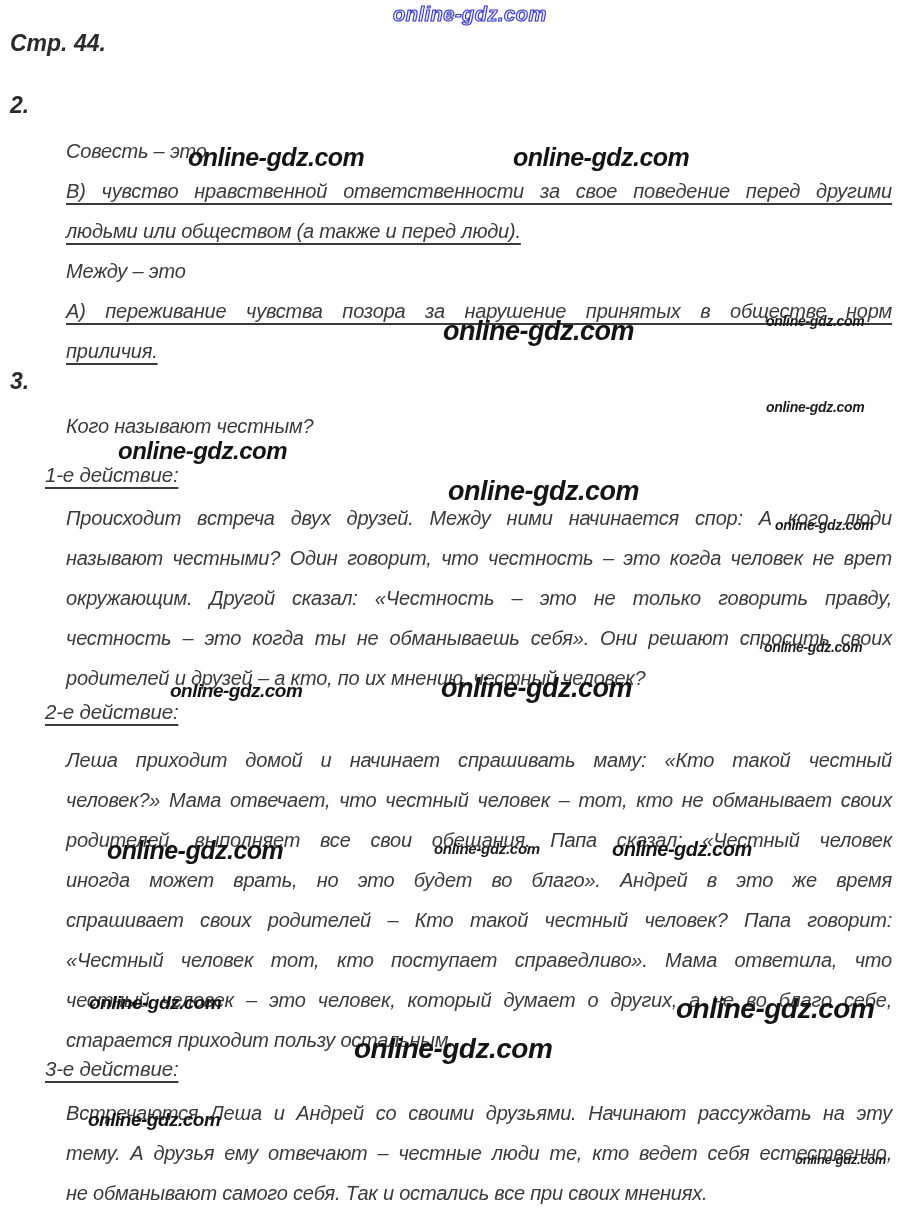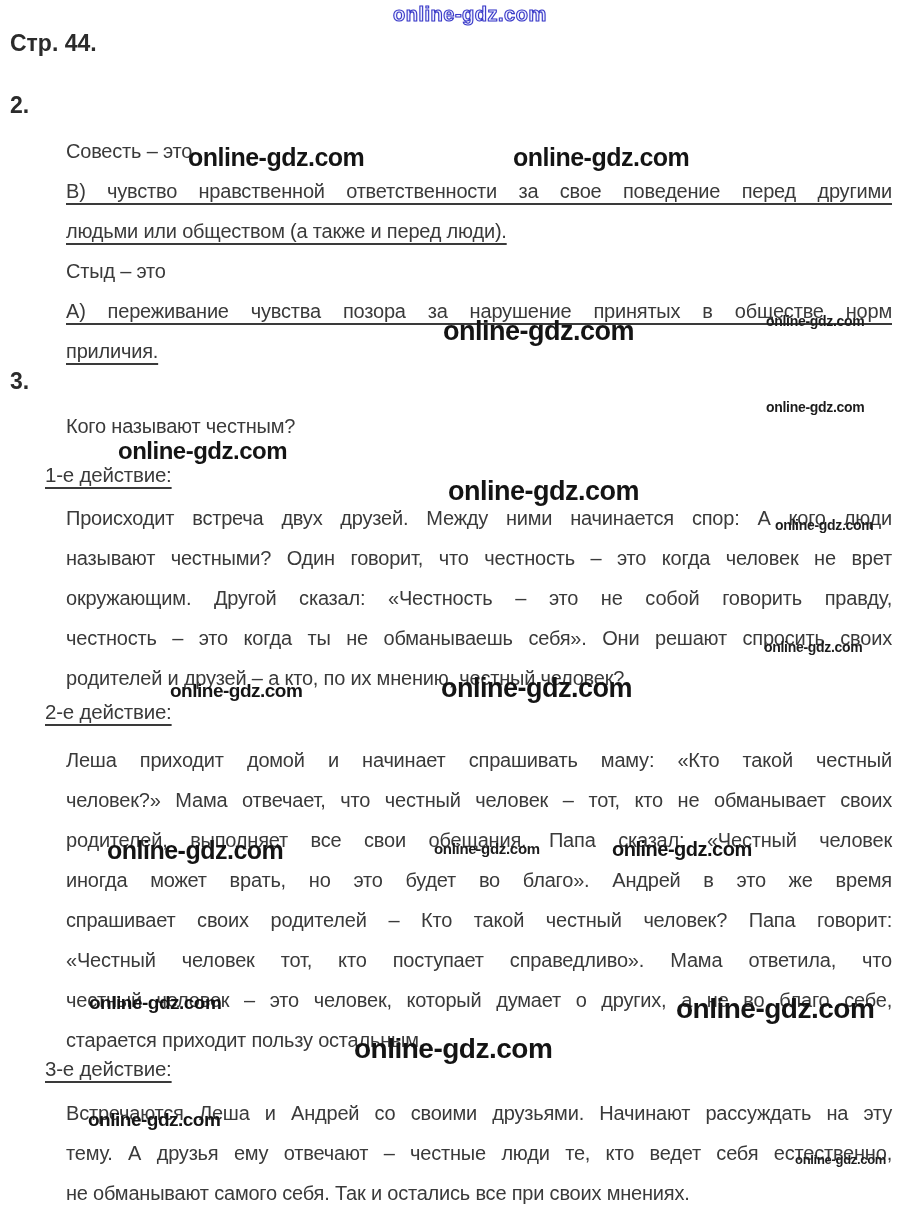--- a/index.html
+++ b/index.html
@@ -1,18 +1,18 @@
 <!DOCTYPE html>
 <html><head>
 <meta charset="utf-8">
 <style>
   html,body{margin:0;padding:0;background:#ffffff;}
   .page{
     position:relative;width:917px;height:1213px;background:#ffffff;overflow:hidden;
-    font-family:"Liberation Sans",sans-serif;color:#3a3a3a;
+    font-family:"Liberation Sans",sans-serif;color:#3a3a3a;font-style:italic;
   }
   .abs{position:absolute;}
   .num{font-weight:bold;font-size:23px;color:#2b2b2b;letter-spacing:0;}
   .page-label{font-weight:bold;font-size:23px;color:#2b2b2b;}
   .bodytext{font-size:20px;letter-spacing:-0.2px;color:#3a3a3a;margin-left:21px;}
   .row{line-height:40px;}
   .jline{text-align:justify;text-align-last:justify;}
   .ul{text-decoration:underline;text-underline-offset:5px;text-decoration-thickness:1.5px;}
   .sec-head{
     font-size:20.5px;color:#3a3a3a;letter-spacing:-0.2px;
@@ -41,34 +41,34 @@
   <span class="wm wm-outline" style="left:393px;top:3px;font-size:20px;">online-gdz.com</span>
 
   <div class="abs page-label" style="left:10px;top:30px;">Стр. 44.</div>
 
   <div class="abs num" style="left:10px;top:92px;">2.</div>
 
   <div class="abs bodytext t2block">
     <div class="row">Совесть – это</div>
     <div class="row jline ul">В) чувство нравственной ответственности за свое поведение перед другими</div>
     <div class="row ul" style="width:fit-content;">людьми или обществом (а также и перед люди).</div>
-    <div class="row">Стыд – это</div>
+    <div class="row">Между – это</div>
     <div class="row jline ul">А) переживание чувства позора за нарушение принятых в обществе норм</div>
     <div class="row ul" style="width:fit-content;text-align:right;">приличия.</div>
   </div>
 
   <div class="abs num" style="left:10px;top:368px;">3.</div>
 
   <div class="abs bodytext" style="left:45px;top:415px;">Кого называют честным?</div>
 
   <div class="abs sec-head" style="left:45px;top:463px;">1-е действие:</div>
   <div class="abs bodytext para" style="top:498px;">
     <div class="row jline">Происходит встреча двух друзей. Между ними начинается спор: А кого люди</div>
     <div class="row jline">называют честными? Один говорит, что честность – это когда человек не врет</div>
-    <div class="row jline">окружающим. Другой сказал: «Честность – это не собой говорить правду,</div>
+    <div class="row jline">окружающим. Другой сказал: «Честность – это не только говорить правду,</div>
     <div class="row jline">честность – это когда ты не обманываешь себя». Они решают спросить своих</div>
     <div class="row">родителей и друзей – а кто, по их мнению, честный человек?</div>
   </div>
 
   <div class="abs sec-head" style="left:45px;top:700px;">2-е действие:</div>
   <div class="abs bodytext para" style="top:740px;">
     <div class="row jline">Леша приходит домой и начинает спрашивать маму: «Кто такой честный</div>
     <div class="row jline">человек?» Мама отвечает, что честный человек – тот, кто не обманывает своих</div>
     <div class="row jline">родителей, выполняет все свои обещания. Папа сказал: «Честный человек</div>
     <div class="row jline">иногда может врать, но это будет во благо». Андрей в это же время</div>

